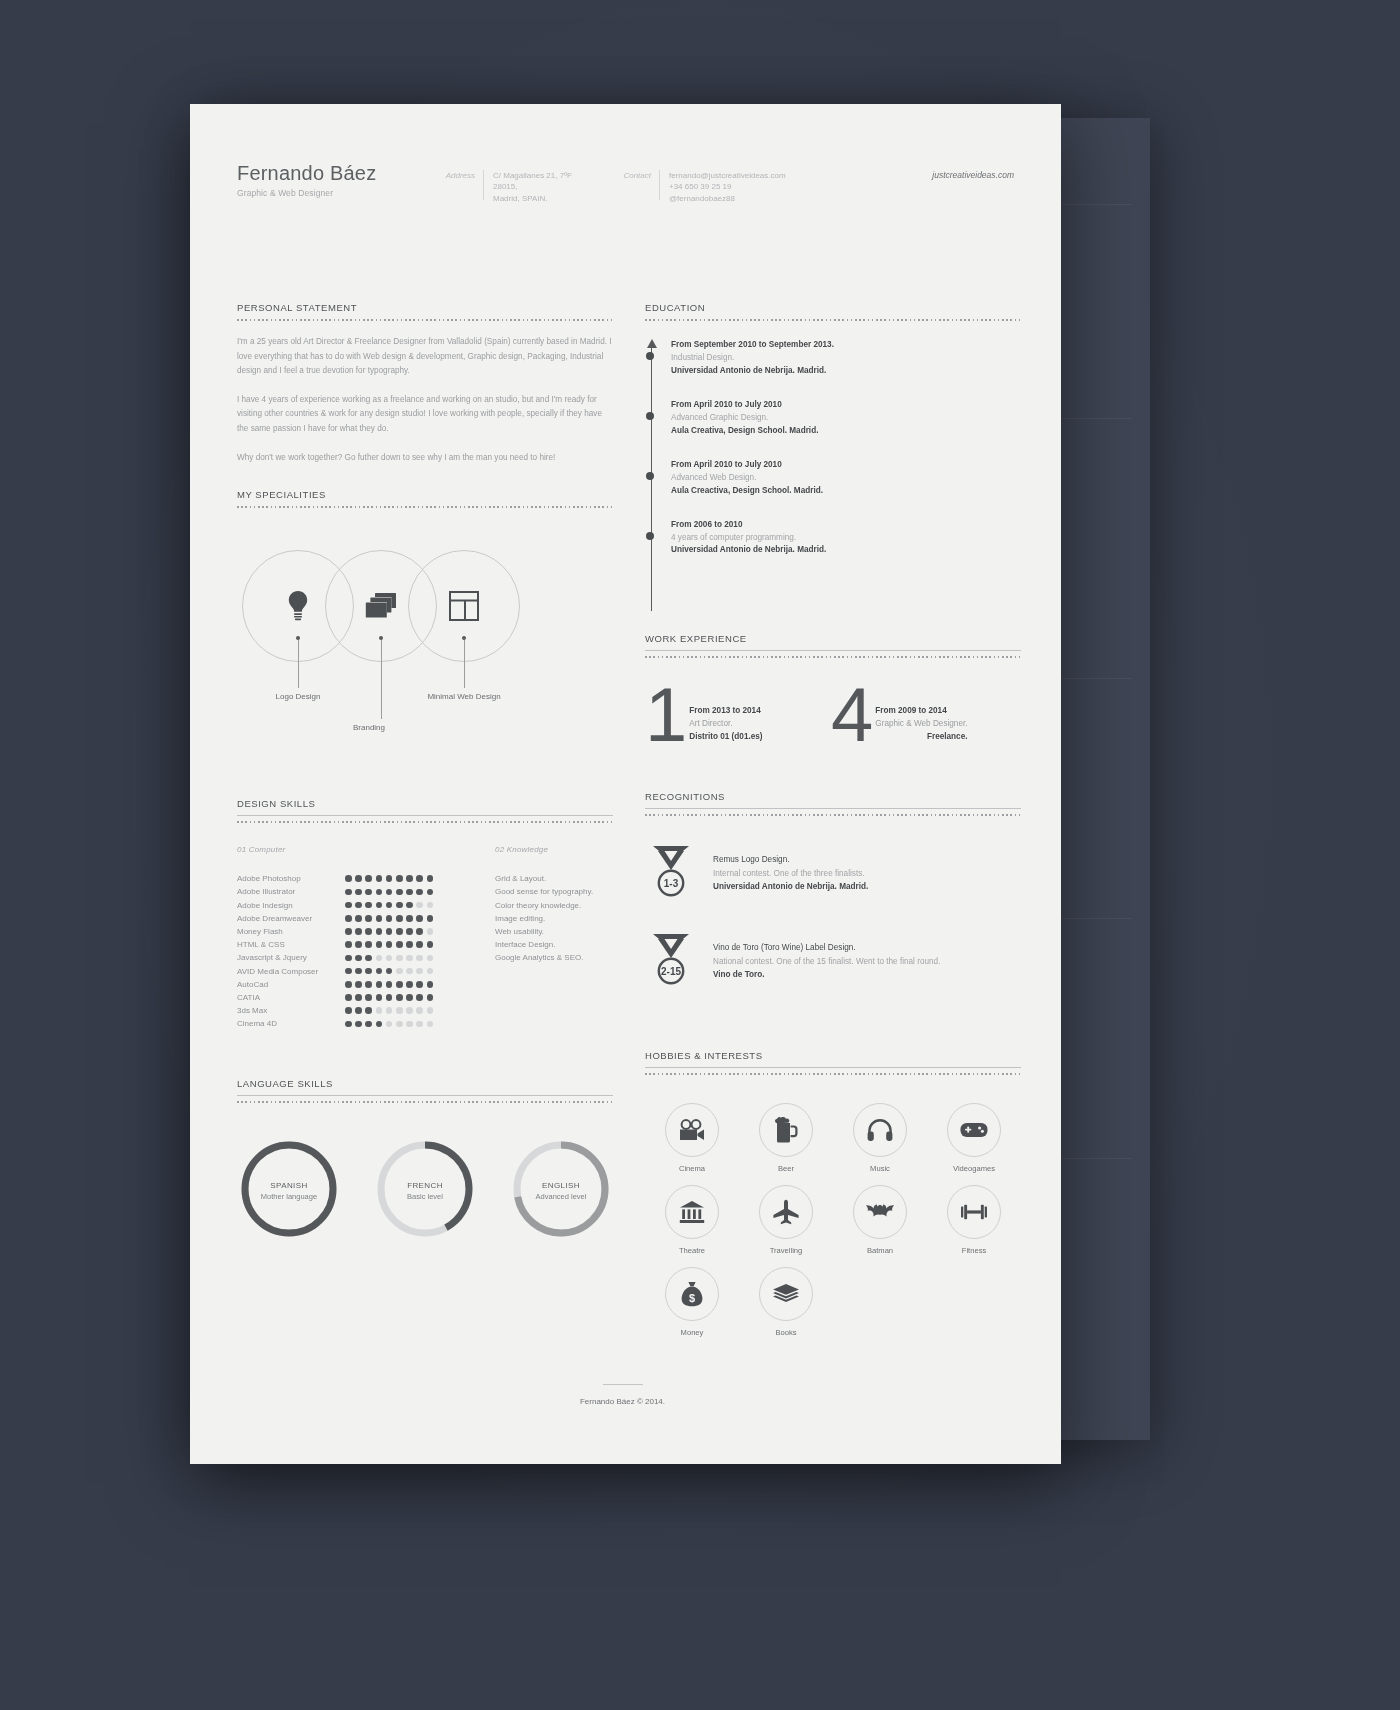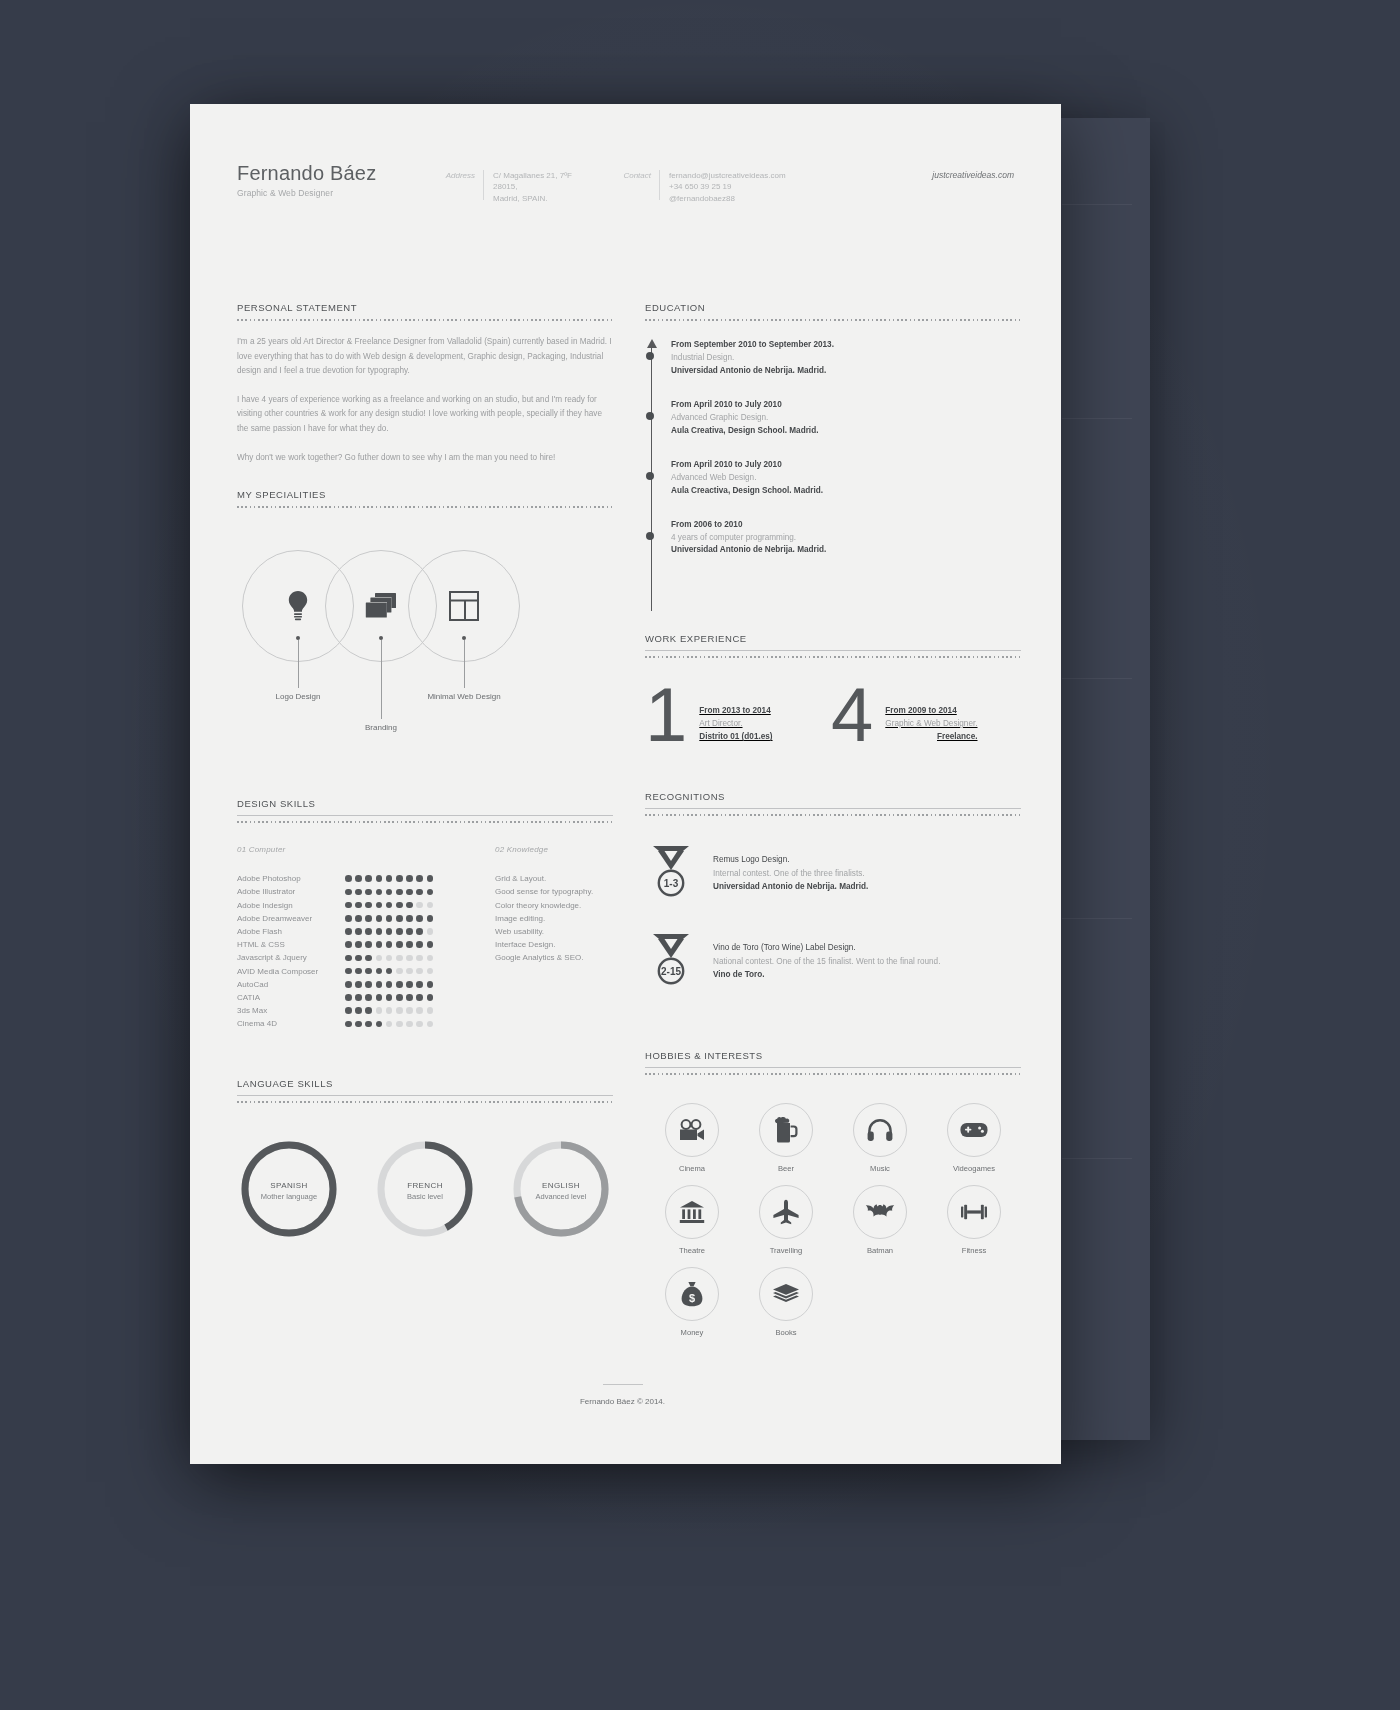--- a/index.html
+++ b/index.html
@@ -224,21 +224,21 @@
   .work-wrap { display: flex; margin-top: 24px; }
   .work-item { display: flex; align-items: center; }
   .work-item:first-child { width: 186px; }
   .work-num {
     font-size: 76px;
     font-weight: 300;
     color: #55585b;
     line-height: 0.86;
     letter-spacing: -2px;
   }
-  .work-txt { margin-left: 14px; padding-top: 18px; text-decoration: underline; }
+  .work-txt { margin-left: 4px; padding-top: 18px; }
   .work-l1 { font-size: 8.2px; color: #45484b; font-weight: bold; line-height: 1.62; }
   .work-l2 { font-size: 8.2px; color: #9b9d9f; line-height: 1.62; }
   .work-l3 { font-size: 8.2px; color: #45484b; font-weight: bold; line-height: 1.62; text-align: right; }
 
   
   .rec-item { display: flex; margin-top: 26px; }
   .medal { width: 52px; flex: none; position: relative; }
   .rec-txt { margin-left: 16px; padding-top: 11px; }
   .rec-l1 { font-size: 8.2px; color: #45484b; font-weight: normal; line-height: 1.62; }
   .rec-l2 { font-size: 8.2px; color: #a2a4a6; line-height: 1.62; }
@@ -360,21 +360,21 @@
             </svg>
           </span>
         </div>
 
         <div class="spec-dot" style="left:59px;  top:110px"></div>
         <div class="spec-stem" style="left:61px;  top:114px; height:48px"></div>
         <div class="spec-label" style="left:61px; top:166px">Logo Design</div>
 
         <div class="spec-dot" style="left:142px; top:110px"></div>
         <div class="spec-stem" style="left:144px; top:114px; height:79px"></div>
-        <div class="spec-label" style="left:144px; top:197px">Branding</div>
+        <div class="spec-label" style="left:132px; top:197px">Branding</div>
 
         <div class="spec-dot" style="left:225px; top:110px"></div>
         <div class="spec-stem" style="left:227px; top:114px; height:48px"></div>
         <div class="spec-label" style="left:227px; top:166px">Minimal Web Design</div>
       </div>
     </div>
 
     <div class="section" style="margin-top:22px">
       <div class="sec-title">DESIGN SKILLS</div>
       <div class="sec-rule solid-top"></div>
@@ -441,21 +441,21 @@
                 <span class="dot on"></span>
                 <span class="dot on"></span>
                 <span class="dot on"></span>
                 <span class="dot on"></span>
                 <span class="dot on"></span>
                 <span class="dot on"></span>
                 <span class="dot on"></span>
               </div>
             </div>
             <div class="sk-row">
-              <div class="sk-name">Adobe Flash</div>
+              <div class="sk-name">Money Flash</div>
               <div class="sk-dots">
                 <span class="dot on"></span>
                 <span class="dot on"></span>
                 <span class="dot on"></span>
                 <span class="dot on"></span>
                 <span class="dot on"></span>
                 <span class="dot on"></span>
                 <span class="dot on"></span>
                 <span class="dot on"></span>
                 <span class="dot"></span>

